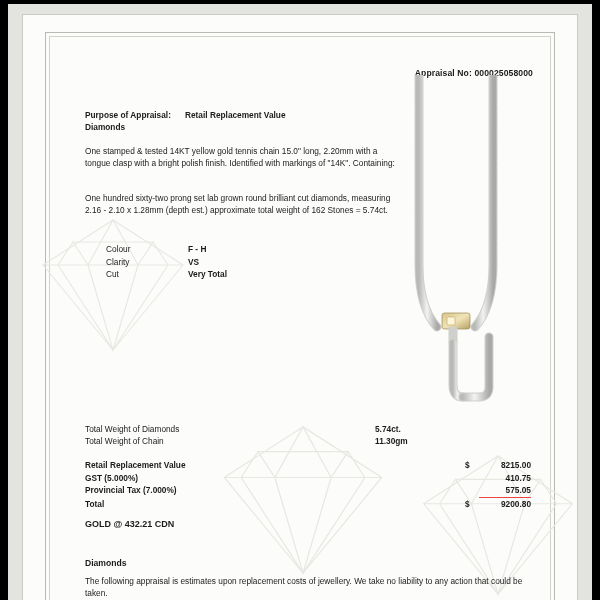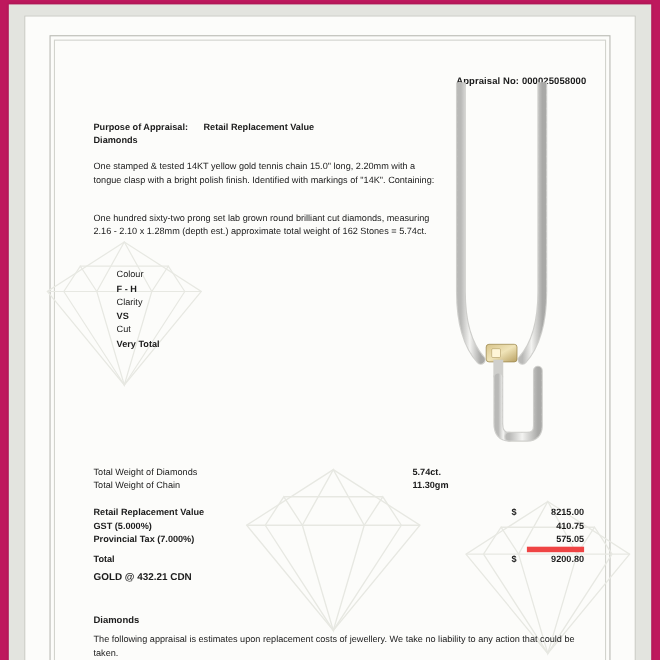--- a/index.html
+++ b/index.html
@@ -10,21 +10,21 @@
     width: 600px;
     height: 600px;
     background: #d8d9d4;
     font-family: "Liberation Sans", sans-serif;
     overflow: hidden;
   }
   #page {
     position: relative;
     width: 600px;
     height: 600px;
-    background: #be185d;
+    background: #000000;
   }
   
   .sheet {
     position: absolute;
     left: 8px;
     top: 4px;
     width: 584px;
     height: 600px;
     background: #e3e4df;
     box-shadow: 0 0 3px rgba(0,0,0,0.18);
@@ -120,21 +120,20 @@
   }
   .specs {
     position: absolute;
     left: 83px;
     top: 228px;
     font-size: 8.3px;
   }
   .spec-row {
     display: flex;
     line-height: 1.52;
-    flex-direction: column;
   }
   .spec-label {
     width: 82px;
   }
   .spec-value {
     font-weight: bold;
   }
   .totals {
     position: absolute;
     left: 62px;
@@ -170,21 +169,21 @@
   }
   .price-cur {
     width: 14px;
     text-align: left;
   }
   .price-amt {
     width: 52px;
     text-align: right;
   }
   .price-row.underlined .price-amt {
-    border-bottom: 5px solid #ef4444;
+    border-bottom: 1px solid #ef4444;
     text-align: right;
   }
   .gold-line {
     position: absolute;
     left: 62px;
     top: 503px;
     font-size: 9px;
     font-weight: bold;
   }
   .comments-title {

